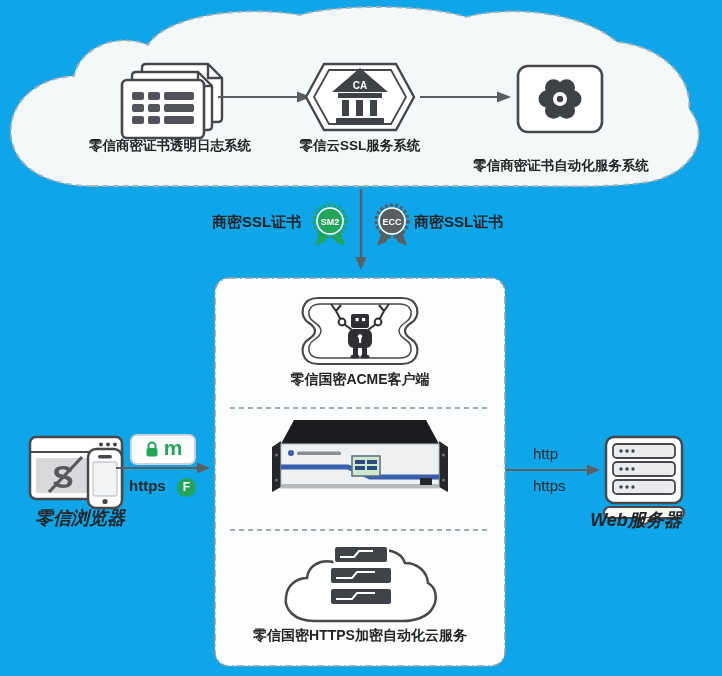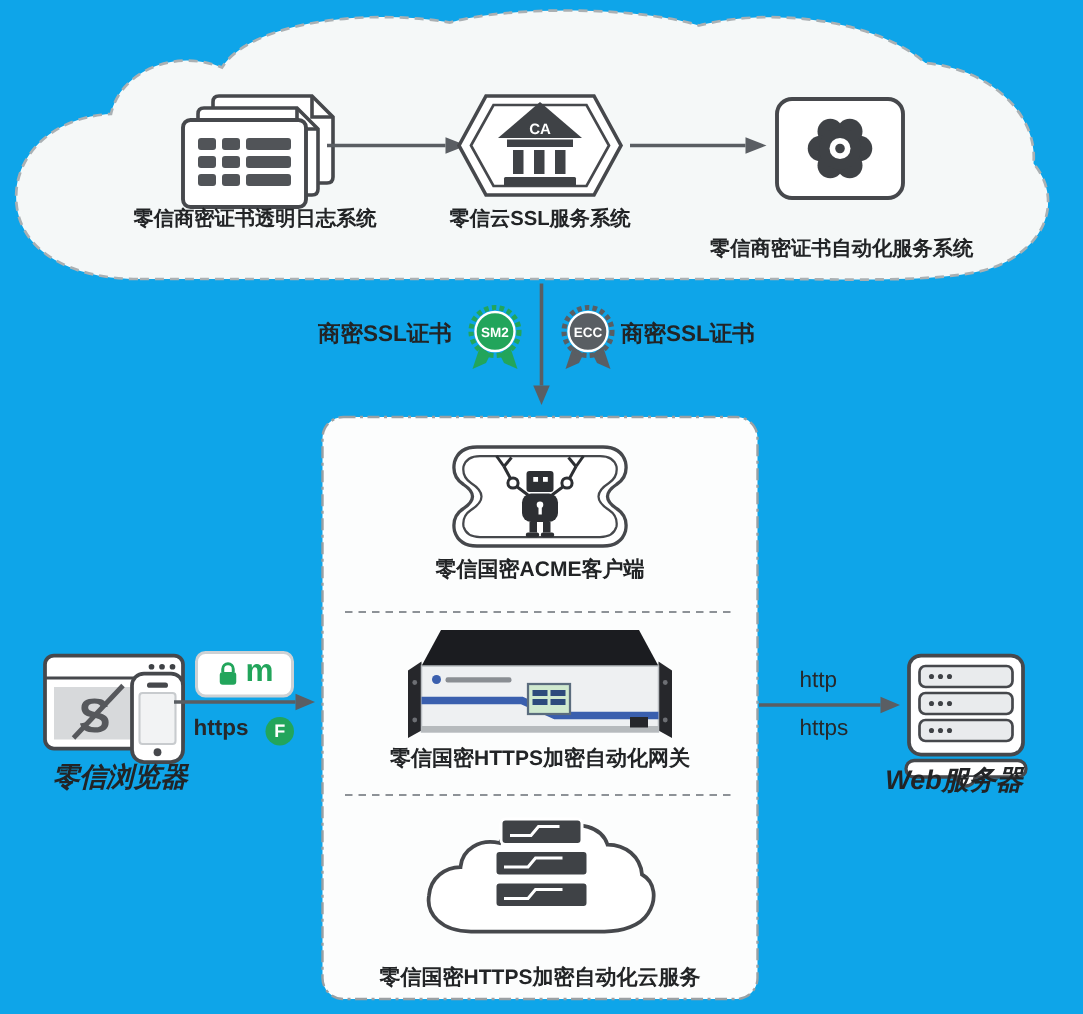--- a/index.html
+++ b/index.html
@@ -231,22 +231,21 @@
   </svg>
 
   <div class="lbl lbl-top" style="left:40px;top:137px;width:260px;">零信商密证书透明日志系统</div>
   <div class="lbl lbl-top" style="left:260px;top:137px;width:200px;">零信云SSL服务系统</div>
   <div class="lbl lbl-top" style="left:430px;top:137px;width:262px;margin-top:20px;">零信商密证书自动化服务系统</div>
 
   <div class="cert-lbl" style="left:212px;top:213px;width:96px;text-align:left;">商密SSL证书</div>
   <div class="cert-lbl" style="left:414px;top:213px;width:100px;text-align:left;">商密SSL证书</div>
 
   <div class="lbl lbl-inner" style="left:240px;top:371px;width:240px;text-align:center;">零信国密ACME客户端</div>
-  <div class="lbl lbl-inner" style="left:230px;top:497px;width:260px;">零信国密HTTPS加密自动化网关</div>
-  <div class="lbl lbl-inner" style="left:225px;top:627px;width:270px;margin-top:16px;">零信国密HTTPS加密自动化云服务</div>
+  <div class="lbl lbl-inner" style="left:225px;top:627px;width:270px;">零信国密HTTPS加密自动化云服务</div>
 
   <div class="lbl lbl-side" style="left:28px;top:506px;width:104px;">零信浏览器</div>
   <div class="lbl lbl-side" style="left:588px;top:508px;width:96px;">Web服务器</div>
 
   <div class="m-badge">
     <svg width="16" height="17" viewBox="0 0 16 17">
       <path d="M4.5,7 V5 a3.5,3.5 0 0 1 7,0 V7" fill="none" stroke="#22a55b" stroke-width="2"></path>
       <rect x="2.5" y="7" width="11" height="8.5" rx="2" fill="#22a55b"></rect>
     </svg>
     <span class="m-letter">m</span>

